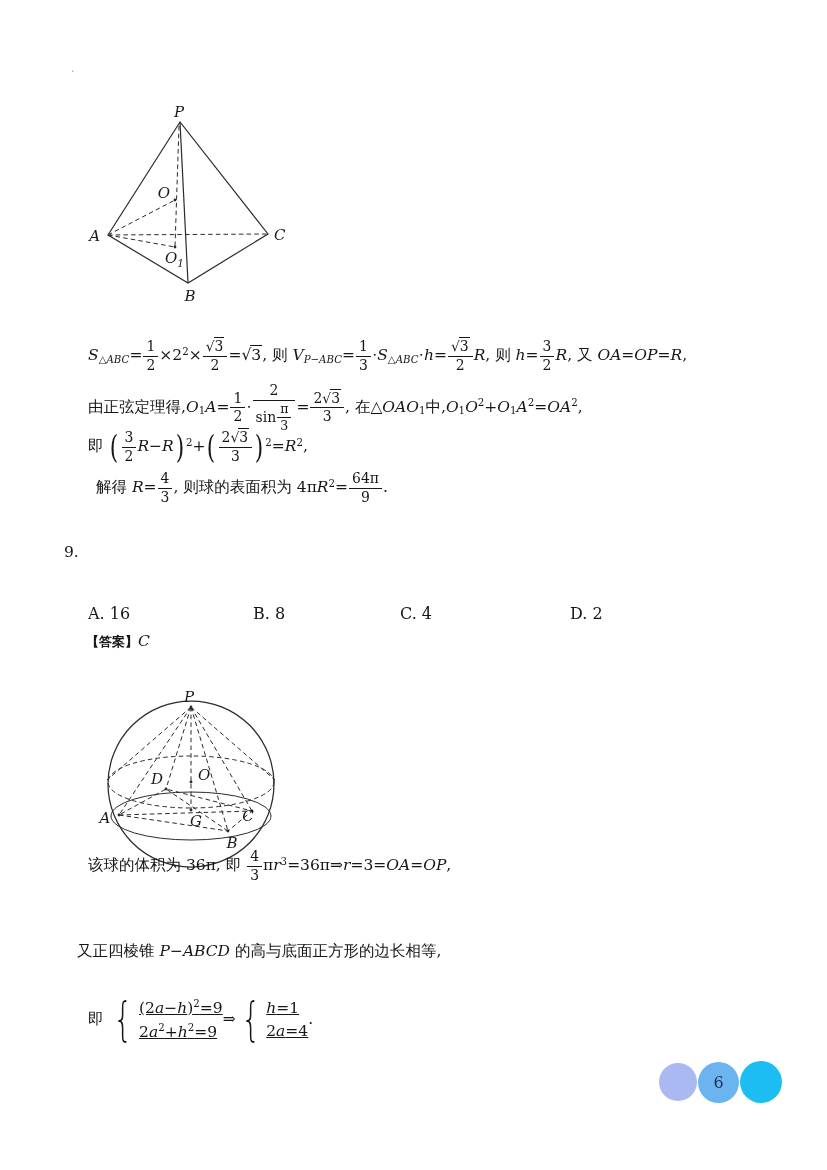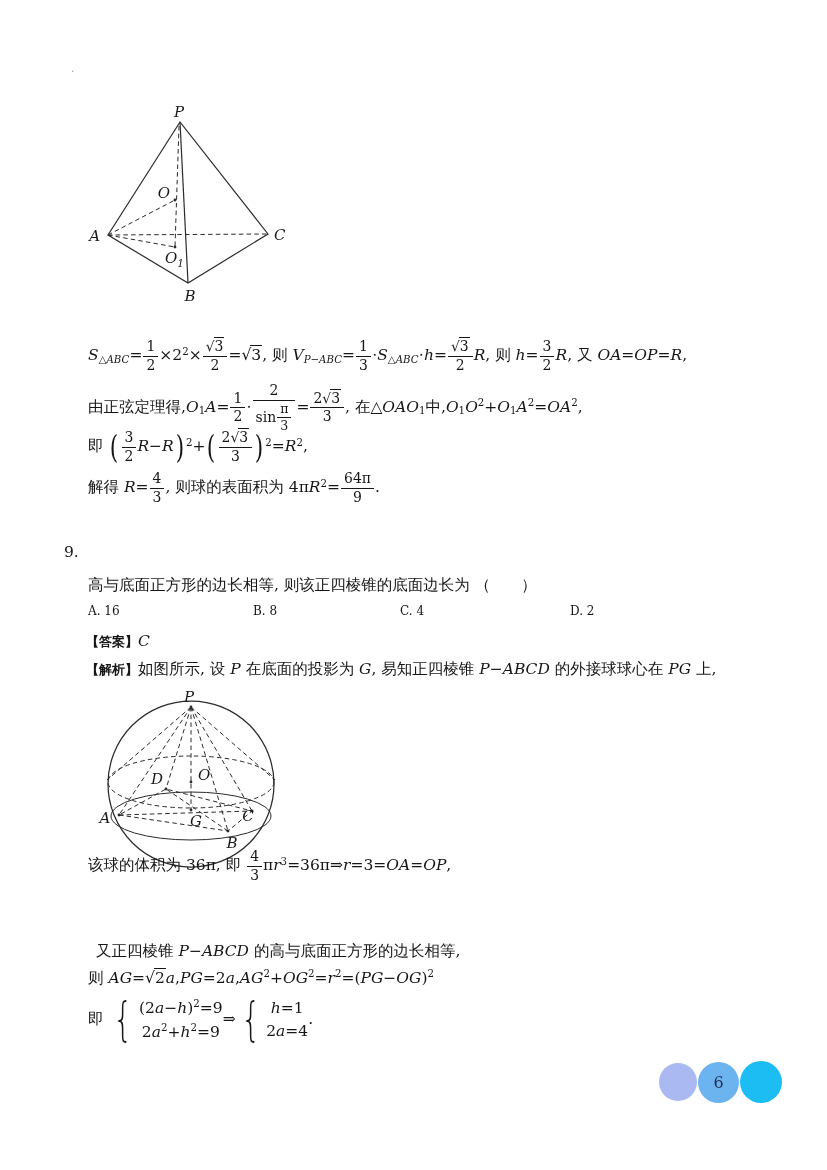--- a/index.html
+++ b/index.html
@@ -21,24 +21,24 @@
   .frac .den{display:block;padding:1px 3px 0;}
   .sqrt{white-space:nowrap;}
   .rsign{display:inline-block;}
   .rad{border-top:1px solid #161616;padding:0 1px;margin-left:-1px;}
   .pw{display:inline-flex;align-items:center;vertical-align:middle;}
   .bigp{display:inline-block;font-size:2.0em;font-weight:300;line-height:0.85;
         transform:scaleX(0.7);font-family:"DejaVu Serif",serif;}
   .cases{display:inline-flex;align-items:center;vertical-align:middle;}
   .cb{display:inline-block;font-size:3.0em;font-weight:300;line-height:0.8;
       transform:scaleX(0.65);margin-right:1px;font-family:"DejaVu Sans",sans-serif;}
-  .cstack{display:inline-block;text-align:center;line-height:1.5;}
+  .cstack{display:inline-block;text-align:left;line-height:1.5;text-decoration:underline;}
   .cstack>span{display:block;}
   .cnbold{font-weight:700;font-family:"DejaVu Sans","Liberation Sans",sans-serif;font-size:13px;}
-  .opt{position:absolute;font-size:12px;font-family:"DejaVu Serif",serif;}
+  .opt{position:absolute;font-size:16px;font-family:"DejaVu Serif",serif;}
   .circ{position:absolute;border-radius:50%;}
   .pagenum{position:absolute;width:100%;text-align:center;font-size:16px;color:#223057;
            font-family:"DejaVu Serif",serif;top:50%;transform:translateY(-52%);}
 </style>
 </head>
 <body>
 
 <div class="page">
 
   <span class="stray">.</span>
@@ -72,34 +72,32 @@
           <span class="num">3</span>
           <span class="den">2</span>
         </span><i>R</i>−<i>R</i><span class="bigp">)</span></span><sup>2</sup>+<span class="pw">
         <span class="bigp">(</span>
         <span class="frac">
           <span class="num">2<span class="sqrt"><span class="rsign">√</span><span class="rad">3</span></span></span>
           <span class="den">3</span>
         </span>
         <span class="bigp">)</span>
       </span><sup>2</sup>=<i>R</i><sup>2</sup>,</div>
-  <div class="mline" style="left:88px;top:471px">解得 <i>R</i>=<span class="frac"><span class="num">4</span><span class="den">3</span></span>, 则球的表面积为 4π<i>R</i><sup>2</sup>=<span class="frac"><span class="num">64π</span><span class="den">9</span></span>.</div>
+  <div class="mline" style="left:96px;top:471px">解得 <i>R</i>=<span class="frac"><span class="num">4</span><span class="den">3</span></span>, 则球的表面积为 4π<i>R</i><sup>2</sup>=<span class="frac"><span class="num">64π</span><span class="den">9</span></span>.</div>
 
   <div class="mline qtext" style="left:64px;top:543px">9.</div>
-  <div class="mline qtext" style="left:88px;top:576px">高与底面正方形的边长相等, 则该正四棱锥的底面边长为 （　　）</div>
 
   <div>
     <span class="opt" style="left:88px;top:604px"><span>A.</span> <span>16</span></span>
     <span class="opt" style="left:253px;top:604px"><span>B.</span> <span>8</span></span>
     <span class="opt" style="left:400px;top:604px"><span>C.</span> <span>4</span></span>
     <span class="opt" style="left:570px;top:604px"><span>D.</span> <span>2</span></span>
   </div>
 
   <div class="mline" style="left:86px;top:632px"><span class="cnbold">【答案】</span><span><i>C</i></span></div>
-  <div class="mline" style="left:86px;top:660px"><span class="cnbold">【解析】</span><span>如图所示, 设 <i>P</i> 在底面的投影为 <i>G</i>, 易知正四棱锥 <i>P</i>−<i>ABCD</i> 的外接球球心在 <i>PG</i> 上,</span></div>
 
   <svg class="fig" style="left:93px;top:686px" width="195" height="190" viewBox="93 686 195 190">
     <circle cx="191" cy="784" r="83" stroke="#2b2b2b" stroke-width="1.25" fill="none"></circle>
     <ellipse cx="191" cy="782" rx="83" ry="26" stroke="#2b2b2b" stroke-width="1" fill="none" stroke-dasharray="4.5,3.2"></ellipse>
     <ellipse cx="191" cy="816" rx="80" ry="24" stroke="#2b2b2b" stroke-width="1" fill="none"></ellipse>
     <g stroke="#2b2b2b" stroke-width="1" fill="none" stroke-dasharray="4.5,3.2">
       <path d="M191,707 L119,815"></path>
       <path d="M191,707 L166,789"></path>
       <path d="M191,707 L191,810"></path>
       <path d="M191,707 L252,811"></path>
@@ -122,22 +120,21 @@
     <text x="189" y="702" text-anchor="middle">P</text>
     <text x="198" y="780" text-anchor="start">O</text>
     <text x="157" y="784" text-anchor="middle">D</text>
     <text x="105" y="823" text-anchor="middle">A</text>
     <text x="196" y="826" text-anchor="middle">G</text>
     <text x="248" y="821" text-anchor="middle">C</text>
     <text x="232" y="848" text-anchor="middle">B</text>
   </svg>
 
   <div class="mline" style="left:88px;top:849px">该球的体积为 36π, 即 <span class="frac"><span class="num">4</span><span class="den">3</span></span>π<i>r</i><sup>3</sup>=36π⇒<i>r</i>=3=<i>OA</i>=<i>OP</i>,</div>
-  <div class="mline" style="left:96px;top:942px">又正四棱锥 <i>P</i>−<i>ABCD</i> 的高与底面正方形的边长相等,</div>
-  <div class="mline" style="left:88px;top:968px">则 <i>AG</i>=<span class="sqrt"><span class="rsign">√</span><span class="rad">2</span></span><i>a</i>,<i>PG</i>=2<i>a</i>,<i>AG</i><sup>2</sup>+<i>OG</i><sup>2</sup>=<i>r</i><sup>2</sup>=(<i>PG</i>−<i>OG</i>)<sup>2</sup></div>
+  <div class="mline" style="left:77px;top:942px">又正四棱锥 <i>P</i>−<i>ABCD</i> 的高与底面正方形的边长相等,</div>
   <div class="mline" style="left:88px;top:996px">即 <span class="cases">
         <span class="cb">{</span>
         <span class="cstack">
           <span>(2<i>a</i>−<i>h</i>)<sup>2</sup>=9</span>
           <span>2<i>a</i><sup>2</sup>+<i>h</i><sup>2</sup>=9</span>
         </span>
       </span>⇒<span class="cases">
         <span class="cb">{</span>
         <span class="cstack">
           <span><i>h</i>=1</span>

